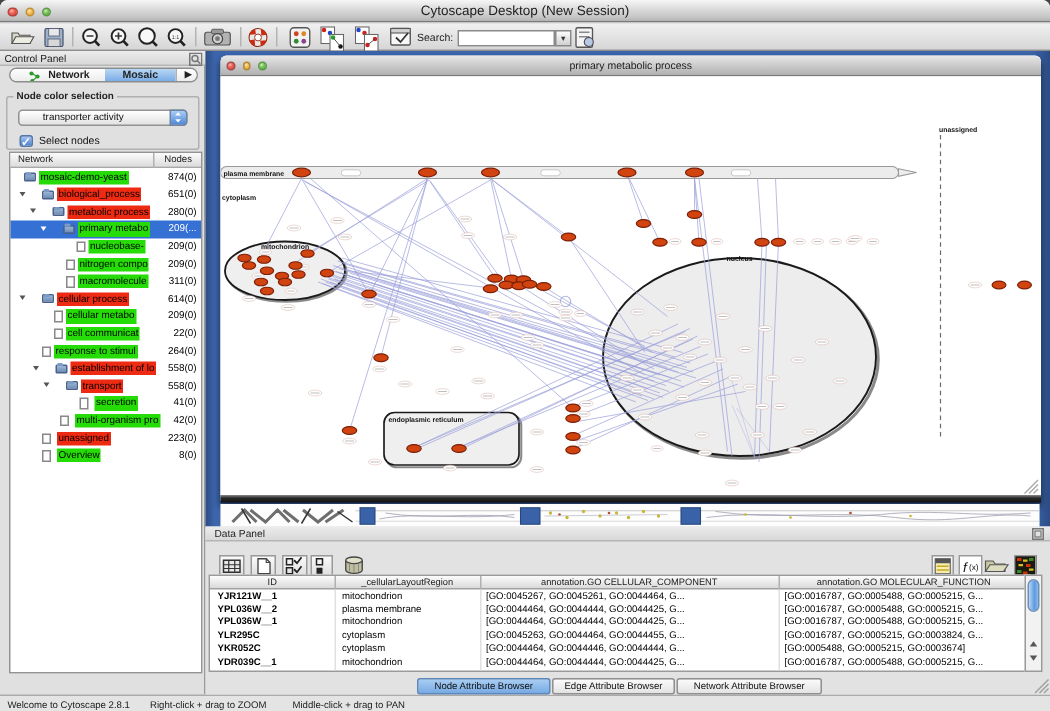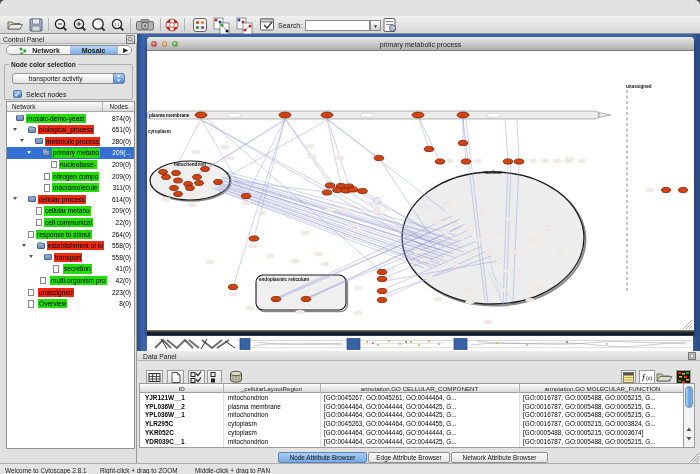--- a/index.html
+++ b/index.html
@@ -53,20 +53,26 @@
 .dth{position:absolute;top:1px;text-align:center;white-space:nowrap;}
 .dtd{position:absolute;height:8.7px;line-height:8.7px;font-size:6.4px;color:#000;white-space:nowrap;overflow:hidden;}
 .colsep{position:absolute;top:0;width:1px;height:9px;background:#b0b0b0;}
 #vsb{position:absolute;left:546px;top:32px;width:12px;height:65px;background:#f2f2f2;border:1px solid #9a9a9a;}
 #vsbthumb{position:absolute;left:1px;top:2px;width:8px;height:22px;background:linear-gradient(90deg,#b7d7f5,#5f9ae0 60%,#89b9ec);border-radius:4px;border:0.5px solid #7090b8;}
 .btab{position:absolute;top:101px;height:11px;font-size:6.4px;color:#111;text-align:center;line-height:10px;border:1px solid #909090;background:linear-gradient(#fbfbfb,#e3e3e3);border-radius:2px;}
 .btabsel{background:linear-gradient(#a9cdf2,#77aae4);border-color:#5d87b8;}
 </style></head>
 <body>
 <div id="app">
+<div id="titlebar">
+  <span class="tl" style="left:5px;background:radial-gradient(circle at 35% 30%,#ffb3ac,#ee6054 45%,#c93c34);border:0.5px solid #b2453e;"></span>
+  <span class="tl" style="left:16.5px;background:radial-gradient(circle at 35% 30%,#ffe9b3,#f6be51 45%,#dd9d2f);border:0.5px solid #c09039;"></span>
+  <span class="tl" style="left:27.5px;background:radial-gradient(circle at 35% 30%,#d2f2b8,#74c353 45%,#4f9e33);border:0.5px solid #5e9950;"></span>
+  <div class="t">Cytoscape Desktop (New Session)</div>
+</div>
 <div id="toolbar">
 <svg width="700" height="18" viewBox="0 0 700 18">
  <g transform="translate(15,9)">
   <path d="M-7,4 L-7,-3 L-3,-3 L-2,-1.5 L5,-1.5 L5,4 Z" fill="#d8d8c8" stroke="#555" stroke-width="0.8"></path>
   <path d="M-7,4 L-4.5,-0.5 L7.5,-0.5 L5,4 Z" fill="#ecece0" stroke="#555" stroke-width="0.8"></path>
  </g>
  <g transform="translate(36,9)">
   <rect x="-6" y="-6" width="12" height="12" rx="1" fill="#9fb0c8" stroke="#44506a" stroke-width="0.8"></rect>
   <rect x="-3.5" y="-6" width="7" height="5" fill="#e8e8e8" stroke="#44506a" stroke-width="0.5"></rect>
   <rect x="-4" y="1" width="8" height="5" fill="#d8d8d8" stroke="#44506a" stroke-width="0.5"></rect>

